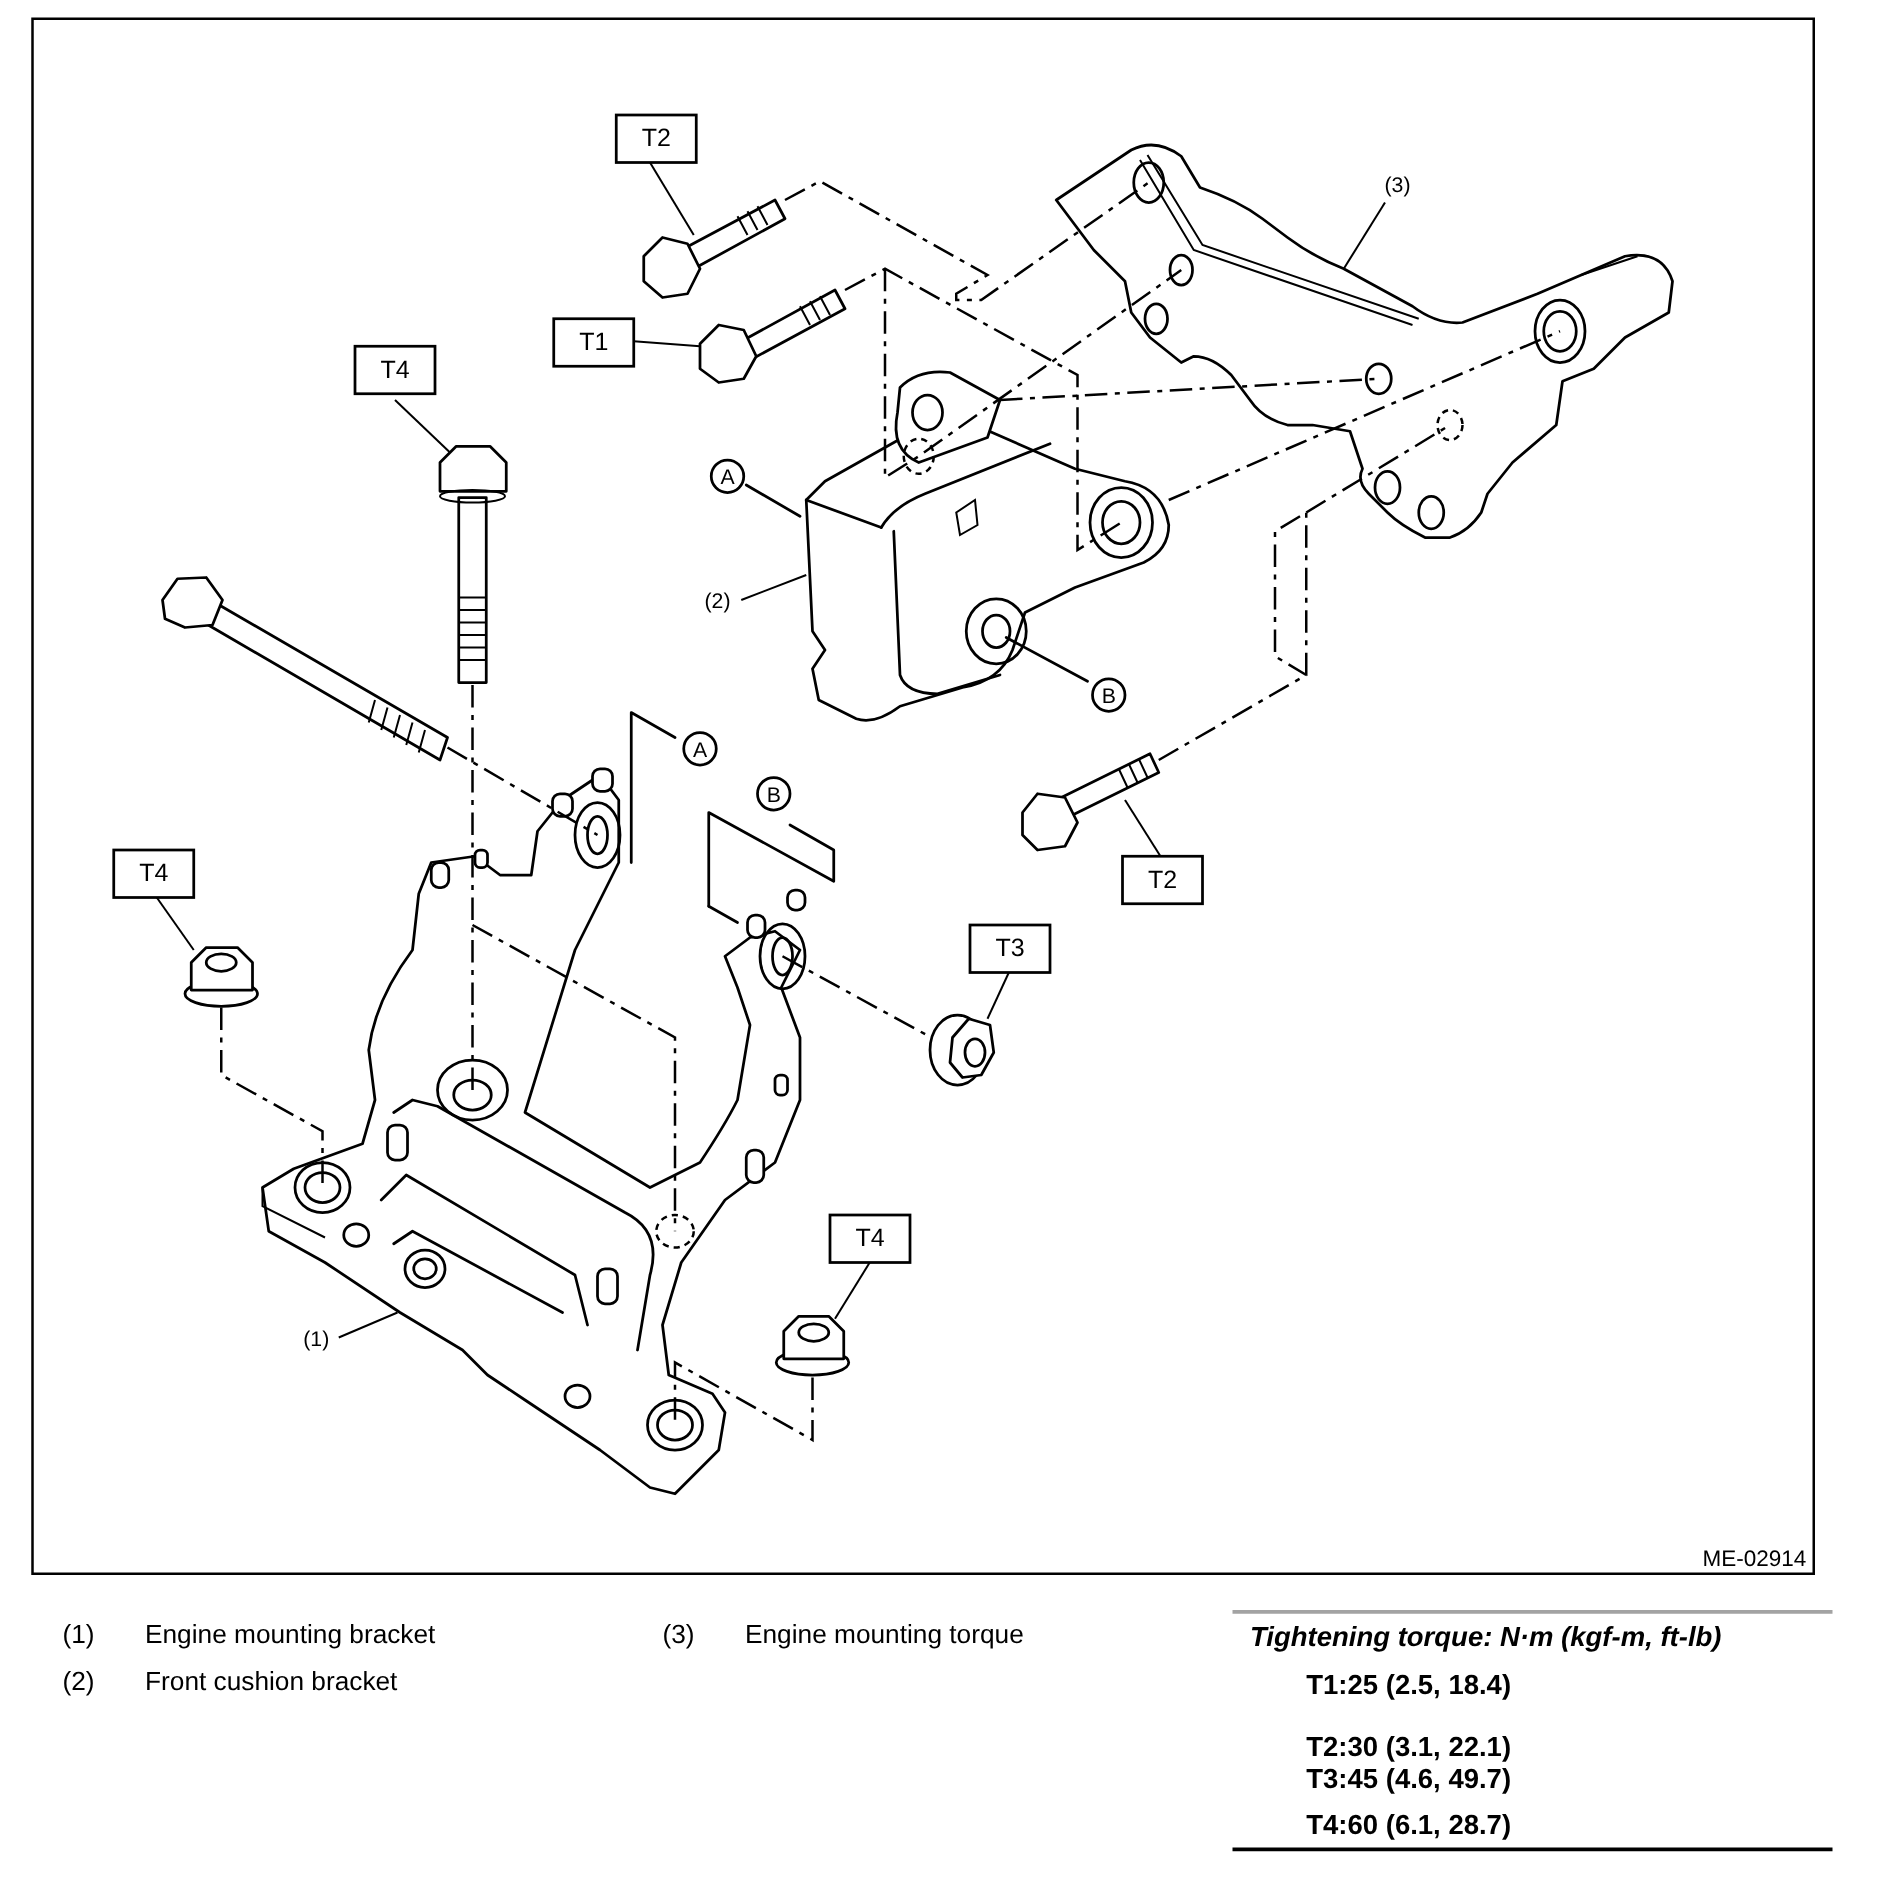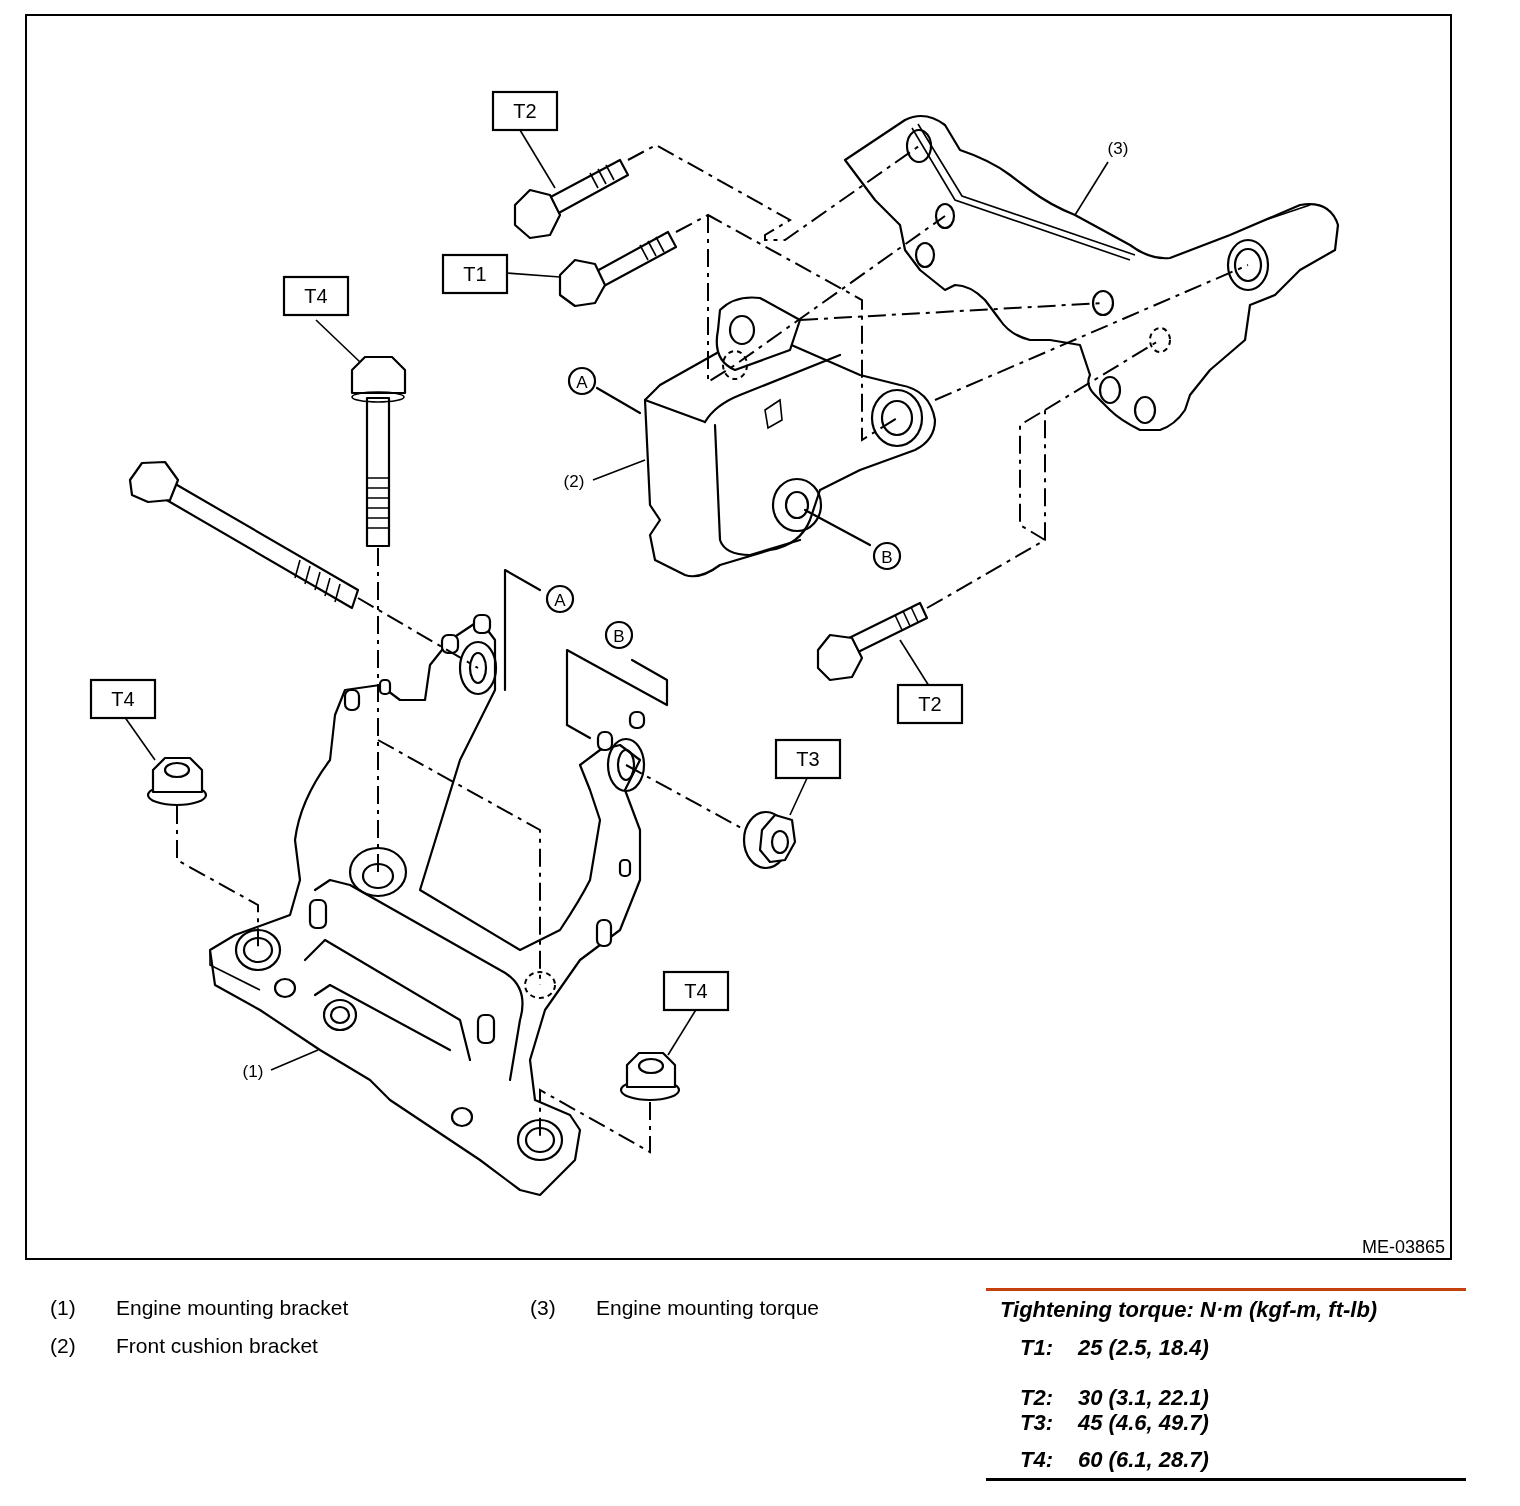--- a/index.html
+++ b/index.html
@@ -12,23 +12,23 @@
   .dash2{fill:none;stroke:#000;stroke-width:2;stroke-dasharray:5 4;}
   .wfill{fill:#fff;stroke:#000;stroke-width:2.2;stroke-linejoin:round;}
   .tbox{fill:#fff;stroke:#000;stroke-width:2.2;}
   .tlbl{font-family:"Liberation Sans",sans-serif;font-size:20px;text-anchor:middle;dominant-baseline:central;}
   .plbl{font-family:"Liberation Sans",sans-serif;font-size:17px;text-anchor:middle;dominant-baseline:central;}
   .clbl{font-family:"Liberation Sans",sans-serif;font-size:17px;text-anchor:middle;dominant-baseline:central;}
   .code{position:absolute;right:75px;top:1237px;font-size:18px;}
   .legend{position:absolute;font-size:21px;}
   .legend .num{position:absolute;left:0;}
   .legend .txt{position:absolute;left:66px;white-space:nowrap;}
-  #torque{position:absolute;left:986px;top:1288px;width:480px;border-top:3px solid #c2410c;border-bottom:3px solid #000;height:187px;}
+  #torque{position:absolute;left:986px;top:1288px;width:480px;border-top:3px solid #a3a3a3;border-bottom:3px solid #000;height:187px;text-align:right;}
   #torque .hdr{position:absolute;left:14px;top:6px;font-size:22px;font-weight:bold;font-style:italic;white-space:nowrap;}
-  #torque .row{position:absolute;left:34px;font-size:22px;font-weight:bold;font-style:italic;white-space:nowrap;}
+  #torque .row{position:absolute;left:34px;font-size:22px;font-weight:bold;white-space:nowrap;}
   #torque .row .k{display:inline-block;width:58px;}
 </style>
 </head>
 <body>
 
 <div id="figure-frame"></div>
 
 <svg id="diagram" viewBox="0 0 1520 1506">
 
   <g>
@@ -215,21 +215,21 @@
   <g>
     <circle class="ln" cx="560" cy="599" r="13"></circle>
     <text class="clbl" x="560" y="600">A</text>
   </g>
   <g>
     <circle class="ln" cx="619" cy="635" r="13"></circle>
     <text class="clbl" x="619" y="636">B</text>
   </g>
 </svg>
 
-<div class="code">ME-03865</div>
+<div class="code">ME-02914</div>
 
 <div class="legend" style="left:50px;top:1296px;">
   <span class="num">(1)</span>
   <span class="txt">Engine mounting bracket</span>
 </div>
 <div class="legend" style="left:50px;top:1334px;">
   <span class="num">(2)</span>
   <span class="txt">Front cushion bracket</span>
 </div>
 <div class="legend" style="left:530px;top:1296px;">

